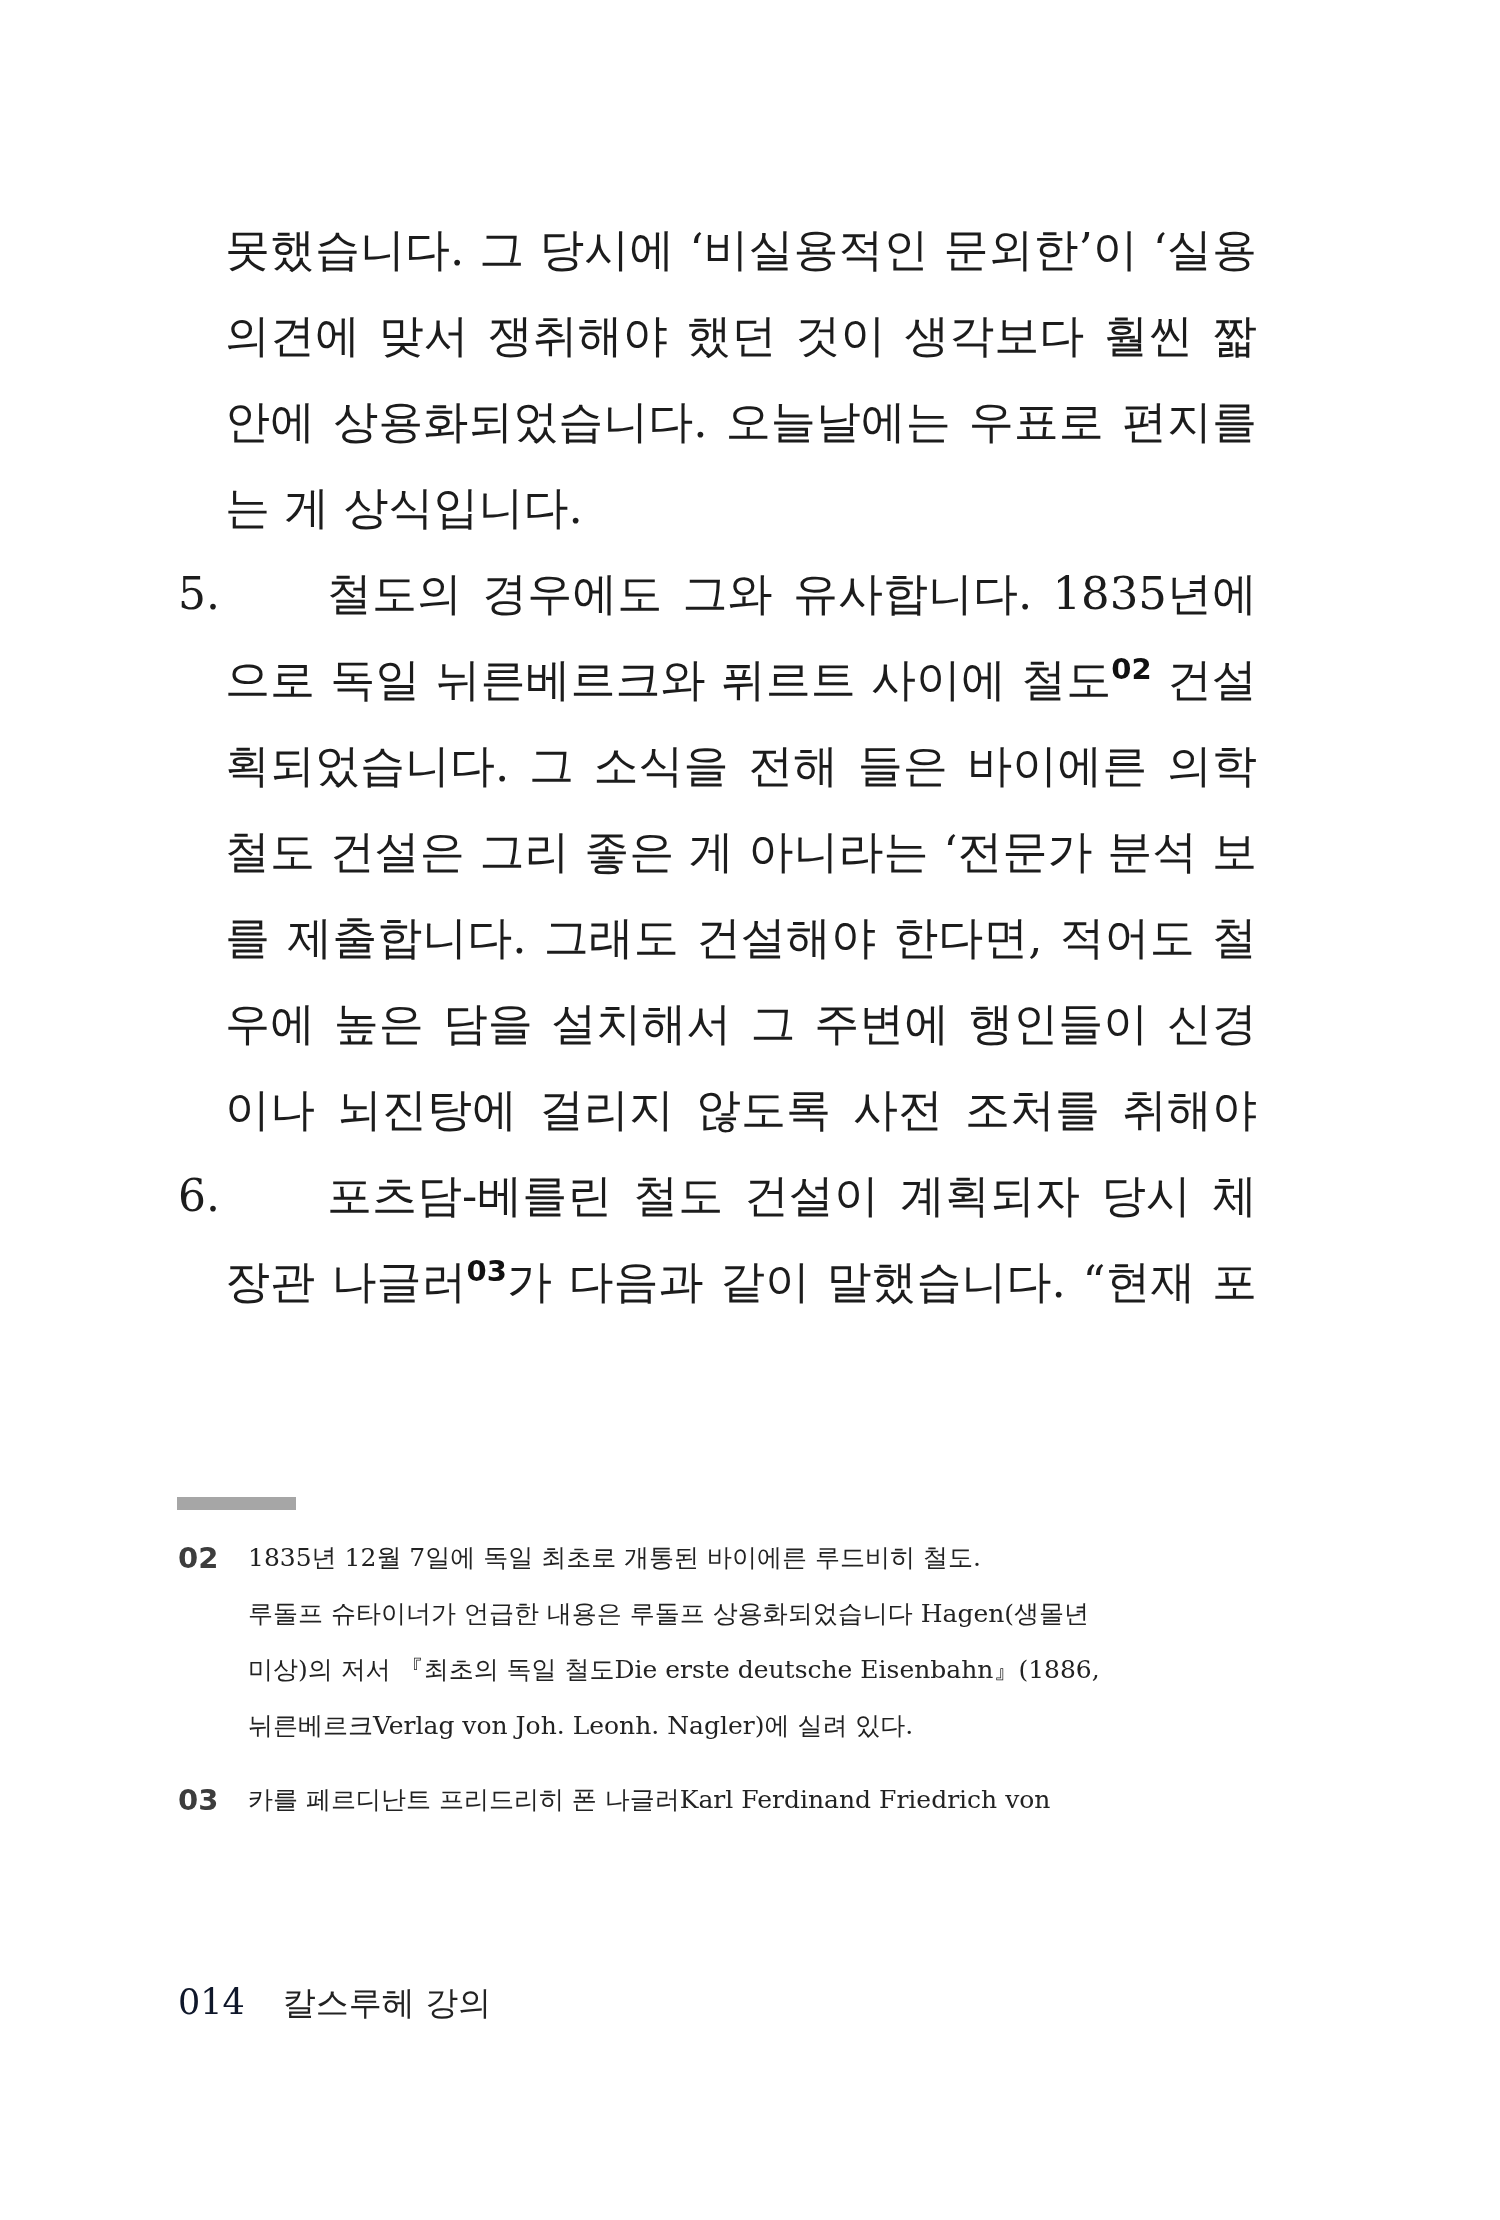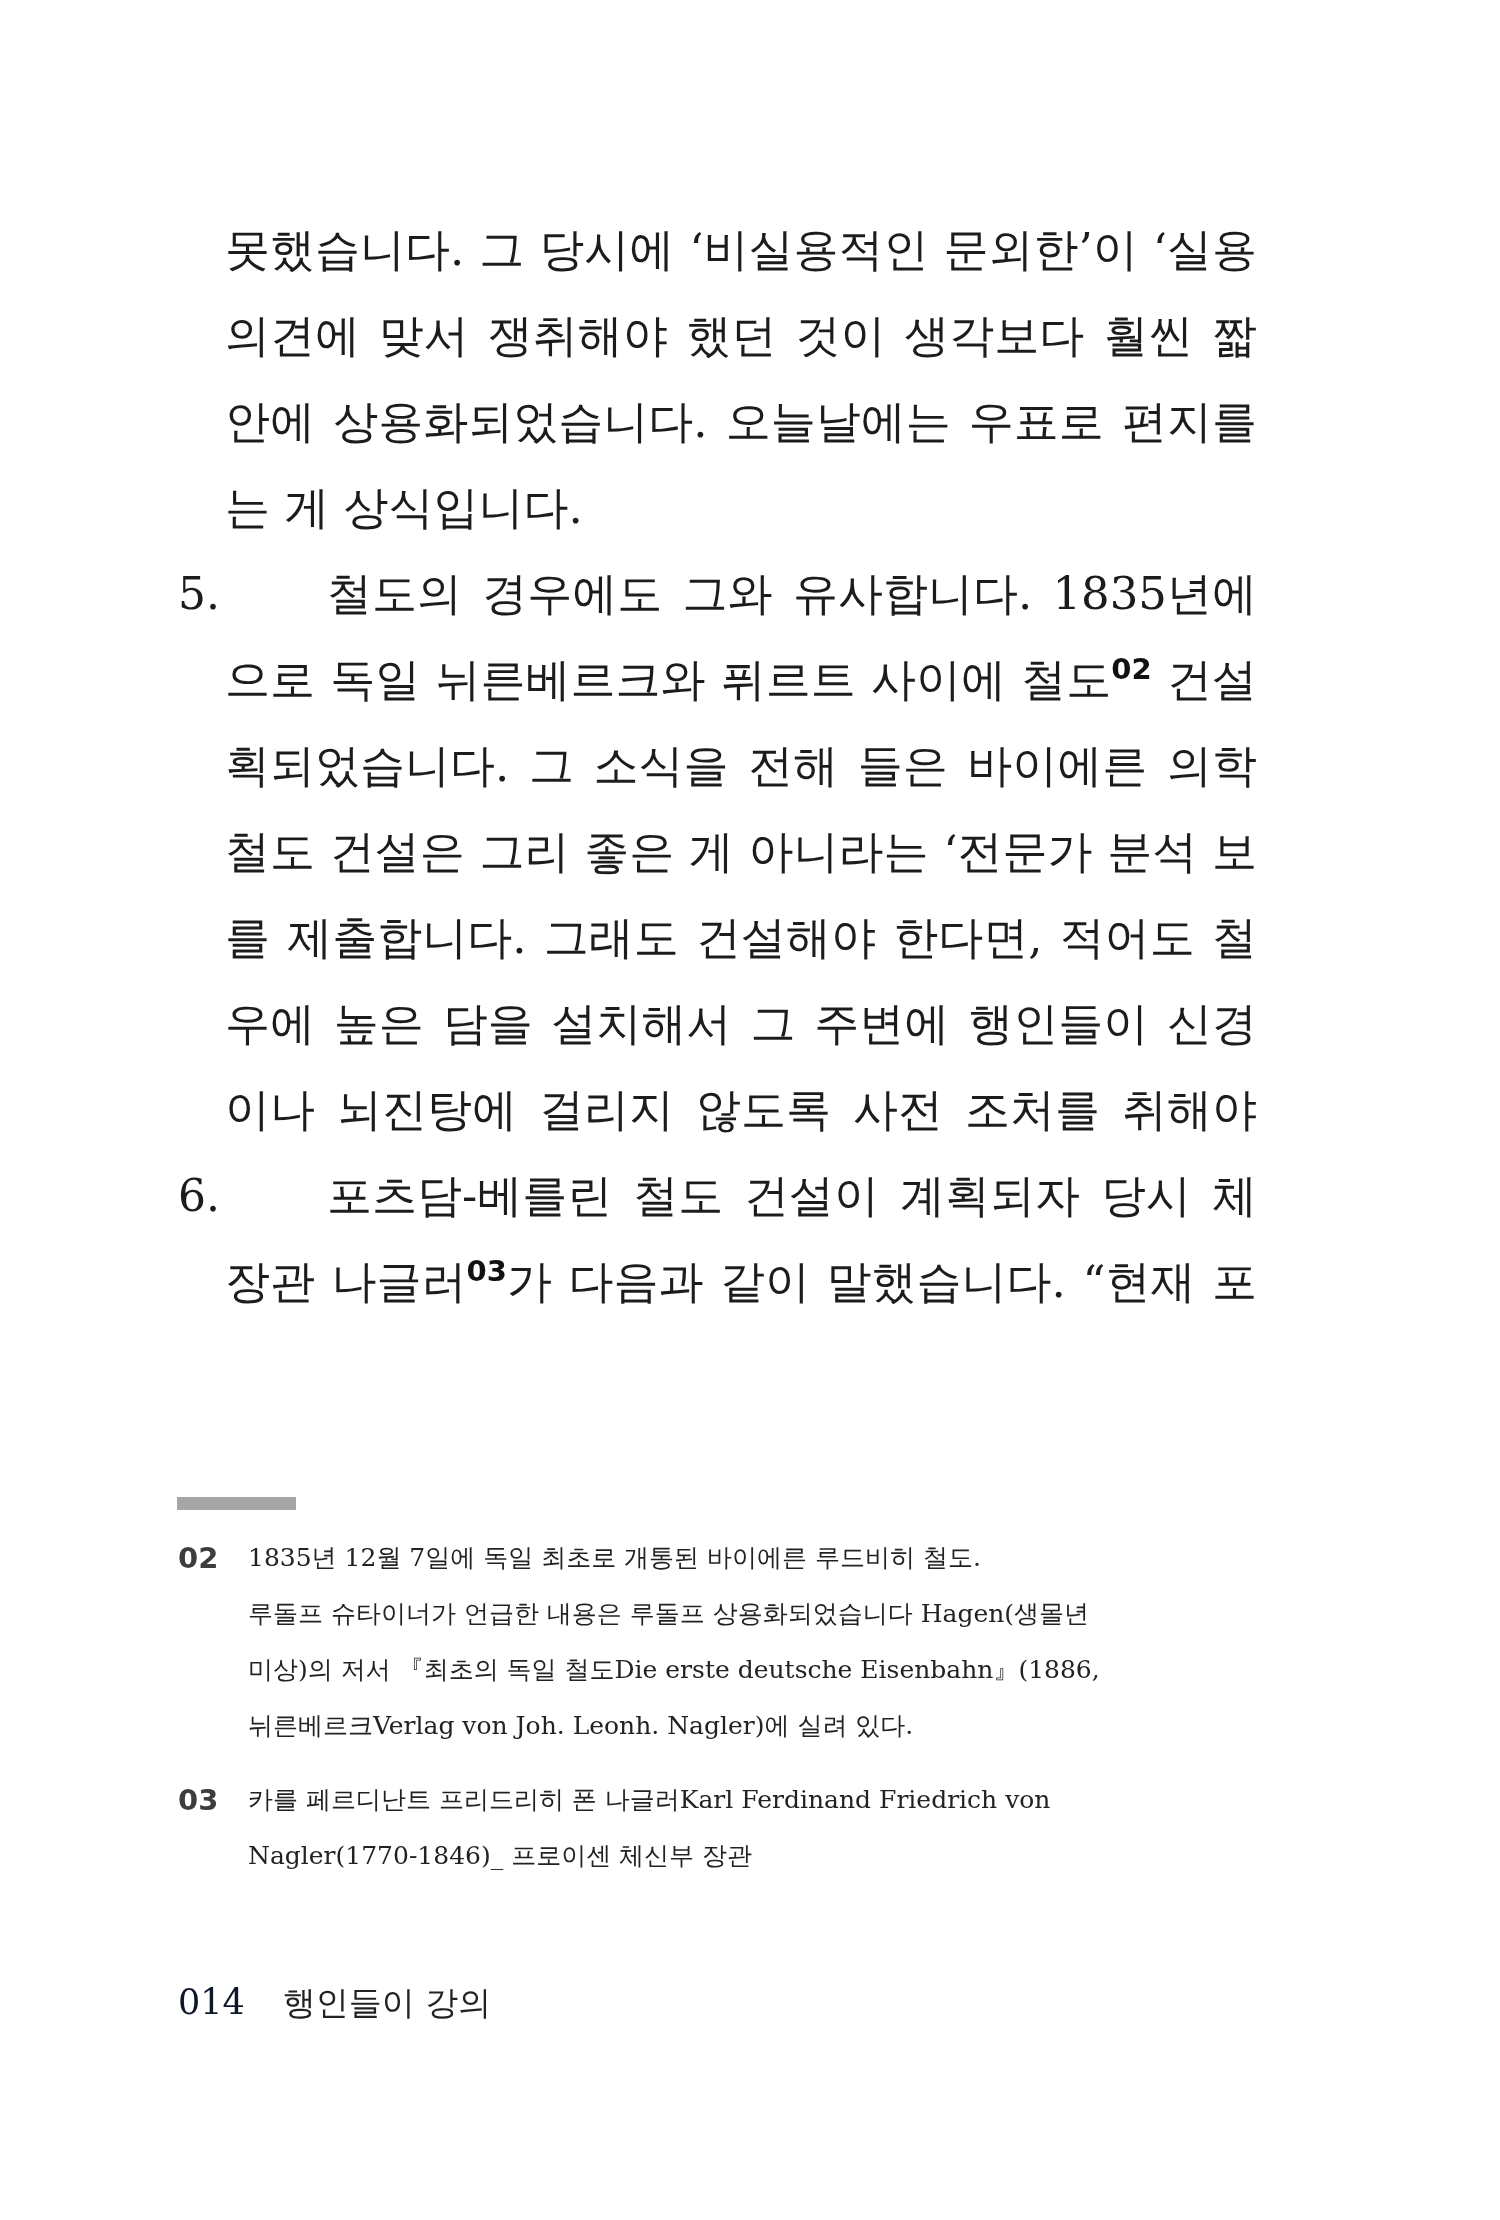--- a/index.html
+++ b/index.html
@@ -164,22 +164,21 @@
       <span class="fn-label">02</span>
       <div class="fn-line">1835년 12월 7일에 독일 최초로 개통된 바이에른 루드비히 철도.</div>
       <div class="fn-line">루돌프 슈타이너가 언급한 내용은 루돌프 상용화되었습니다 Hagen(생몰년</div>
       <div class="fn-line">미상)의 저서 『최초의 독일 철도Die erste deutsche Eisenbahn』(1886,</div>
       <div class="fn-line">뉘른베르크Verlag von Joh. Leonh. Nagler)에 실려 있다.</div>
     </div>
 
     <div class="footnote">
       <span class="fn-label">03</span>
       <div class="fn-line">카를 페르디난트 프리드리히 폰 나글러Karl Ferdinand Friedrich von</div>
-      <div class="fn-line">Nagler(1770-1846)_ 프로이센 체신부 장관</div>
     </div>
 
   </div>
 
   <div class="footer">
-    <span class="pagenum">014</span><span class="booktitle">행인들이 강의</span>
+    <span class="pagenum">014</span><span class="booktitle">칼스루헤 강의</span>
   </div>
 
 </div>
 
 </body></html>

